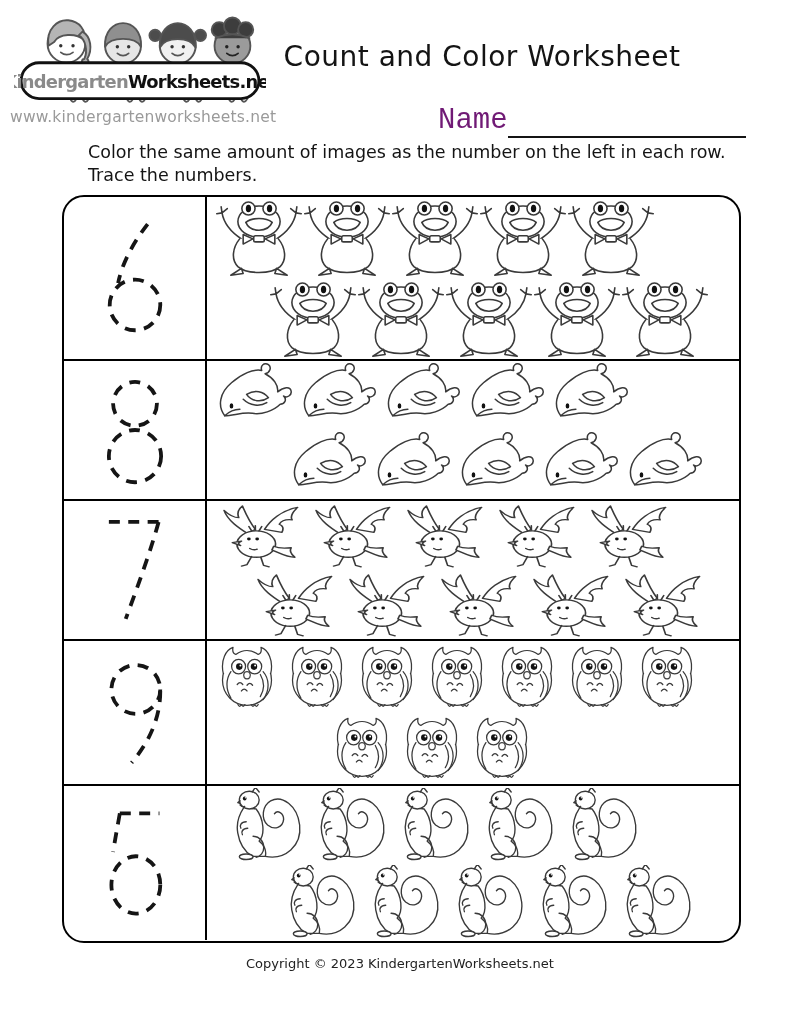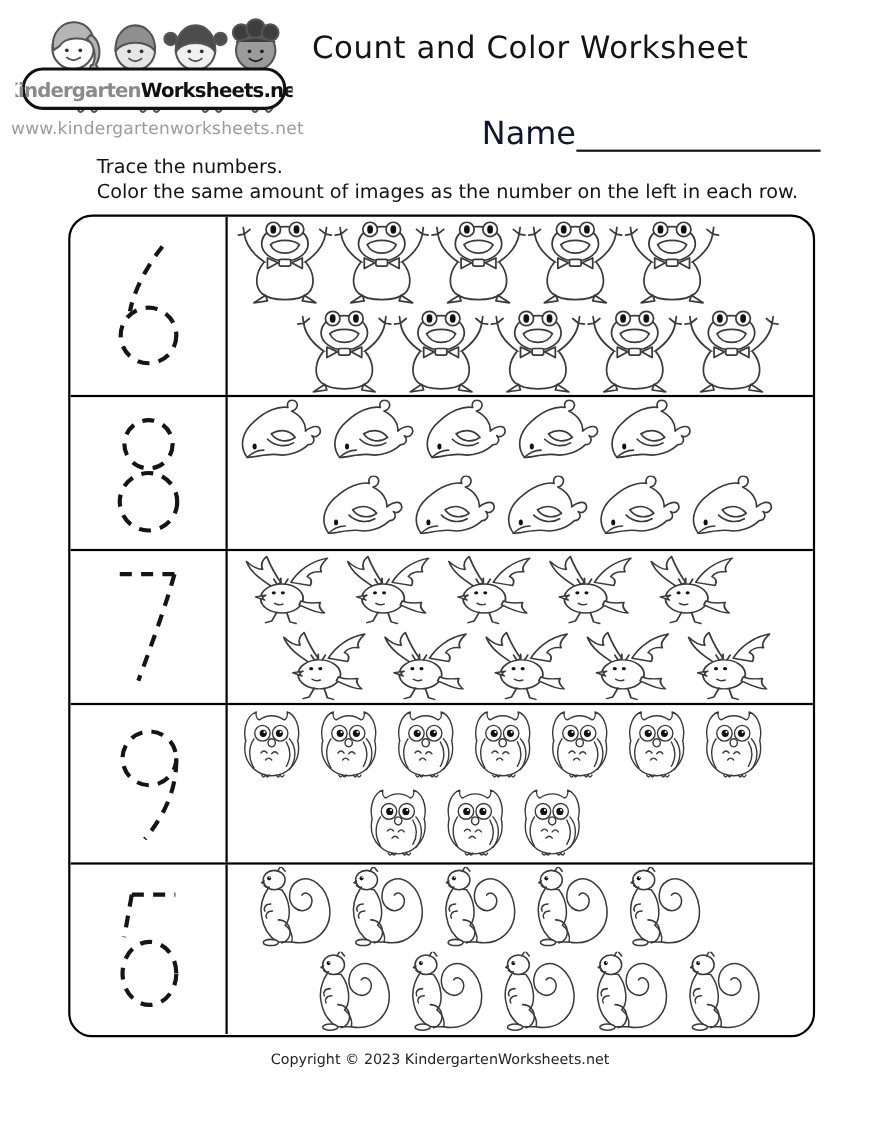--- a/index.html
+++ b/index.html
@@ -3,25 +3,25 @@
 <meta charset="utf-8">
 <style>
   html,body{margin:0;padding:0;background:#fff;}
   .page{position:relative;width:800px;height:1035px;background:#fff;overflow:hidden;
         font-family:"DejaVu Sans","Liberation Sans",sans-serif;color:#111;}
   
   .logo{position:absolute;left:14px;top:8px;width:252px;height:100px;}
   .url{position:absolute;left:10px;top:108px;width:260px;text-align:left;
        color:#9a9a9a;font-size:15.5px;letter-spacing:.2px;}
   
-  .title{position:absolute;left:272px;top:27px;width:420px;margin:0;text-align:center;
+  .title{position:absolute;left:272px;top:40px;width:420px;margin:0;text-align:center;
          font-size:28px;font-weight:400;letter-spacing:.5px;color:#141414;}
   .nameline{position:absolute;left:438px;top:100px;width:308px;height:38px;
             display:flex;align-items:flex-end;}
-  .nameline .lbl{font-size:29px;line-height:34px;color:#0f172a;}
+  .nameline .lbl{font-size:29px;line-height:34px;color:#701a75;font-family:Liberation Mono, monospace;}
   .nameline .fill{flex:1;border-bottom:2.2px solid #141414;height:100%;}
   
   .instr{position:absolute;left:88px;top:141px;font-size:17.5px;line-height:23px;color:#141414;}
   
   .table{position:absolute;left:62px;top:195px;width:679px;height:748px;box-sizing:border-box;
          border:2.5px solid #000;border-radius:22px;overflow:hidden;background:#fff;}
   .wrow{display:flex;border-bottom:2px solid #000;}
   .wrow:last-child{border-bottom:none;}
   .numcell{width:143px;box-sizing:border-box;border-right:2px solid #000;
            display:flex;align-items:center;justify-content:center;flex:none;}
@@ -88,22 +88,22 @@
   </svg>
   <div class="url">www.kindergartenworksheets.net</div>
 
   <h1 class="title">Count and Color Worksheet</h1>
   <div class="nameline">
     <span class="lbl">Name</span>
     <span class="fill"></span>
   </div>
 
   <div class="instr">
+    <div>Color the same amount of images as the number on the left in each row.</div>
     <div>Trace the numbers.</div>
-    <div>Color the same amount of images as the number on the left in each row.</div>
   </div>
 
   <div class="table" id="wtable">
       <div class="wrow" style="height: 162px;">
         <div class="numcell">
           <svg class="digit" viewBox="0 0 90 140">
             <use href="#digit-6"></use>
           </svg>
         </div>
         <div class="imgcell">

